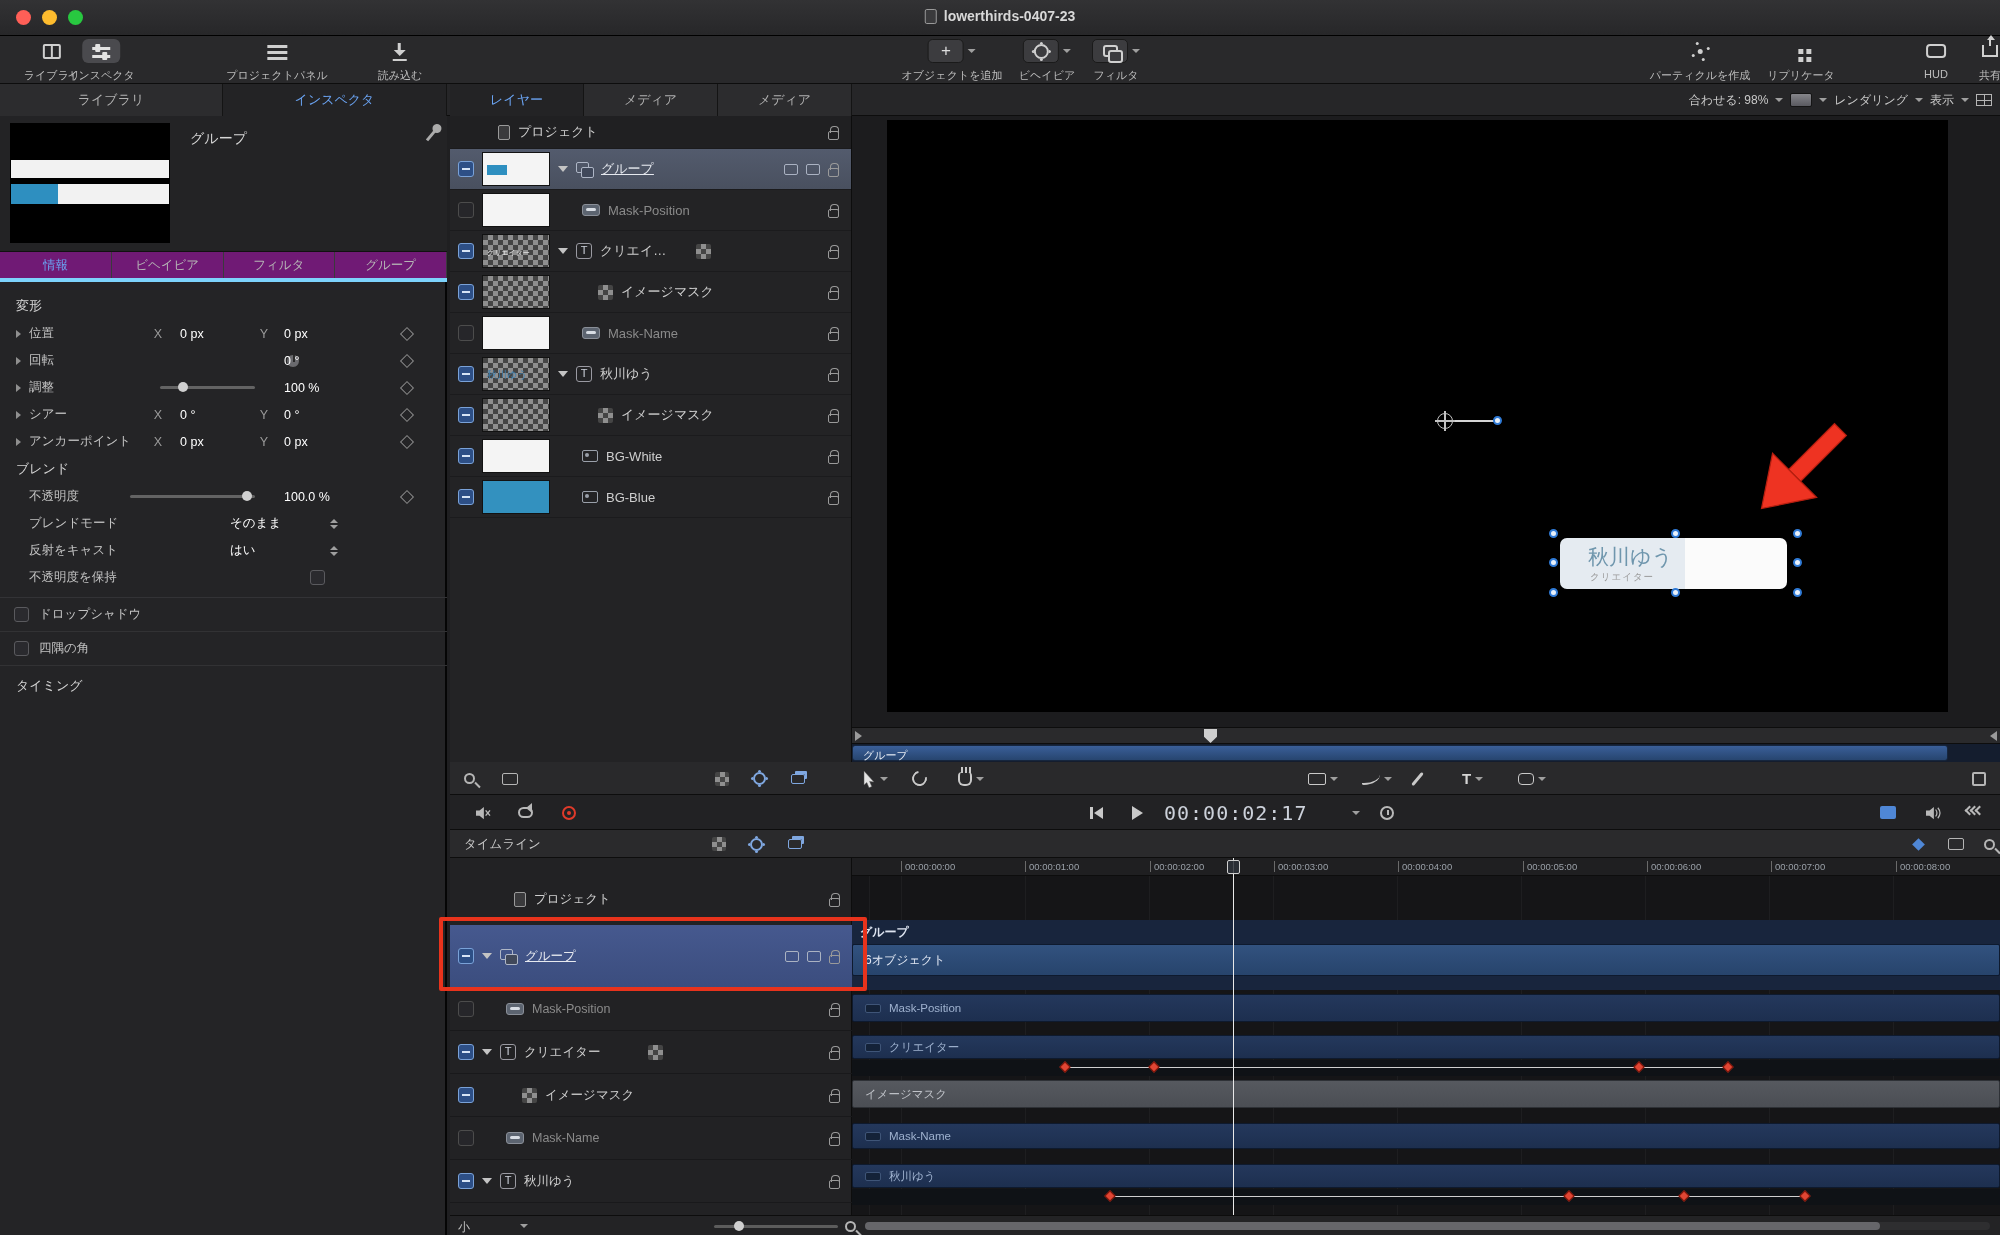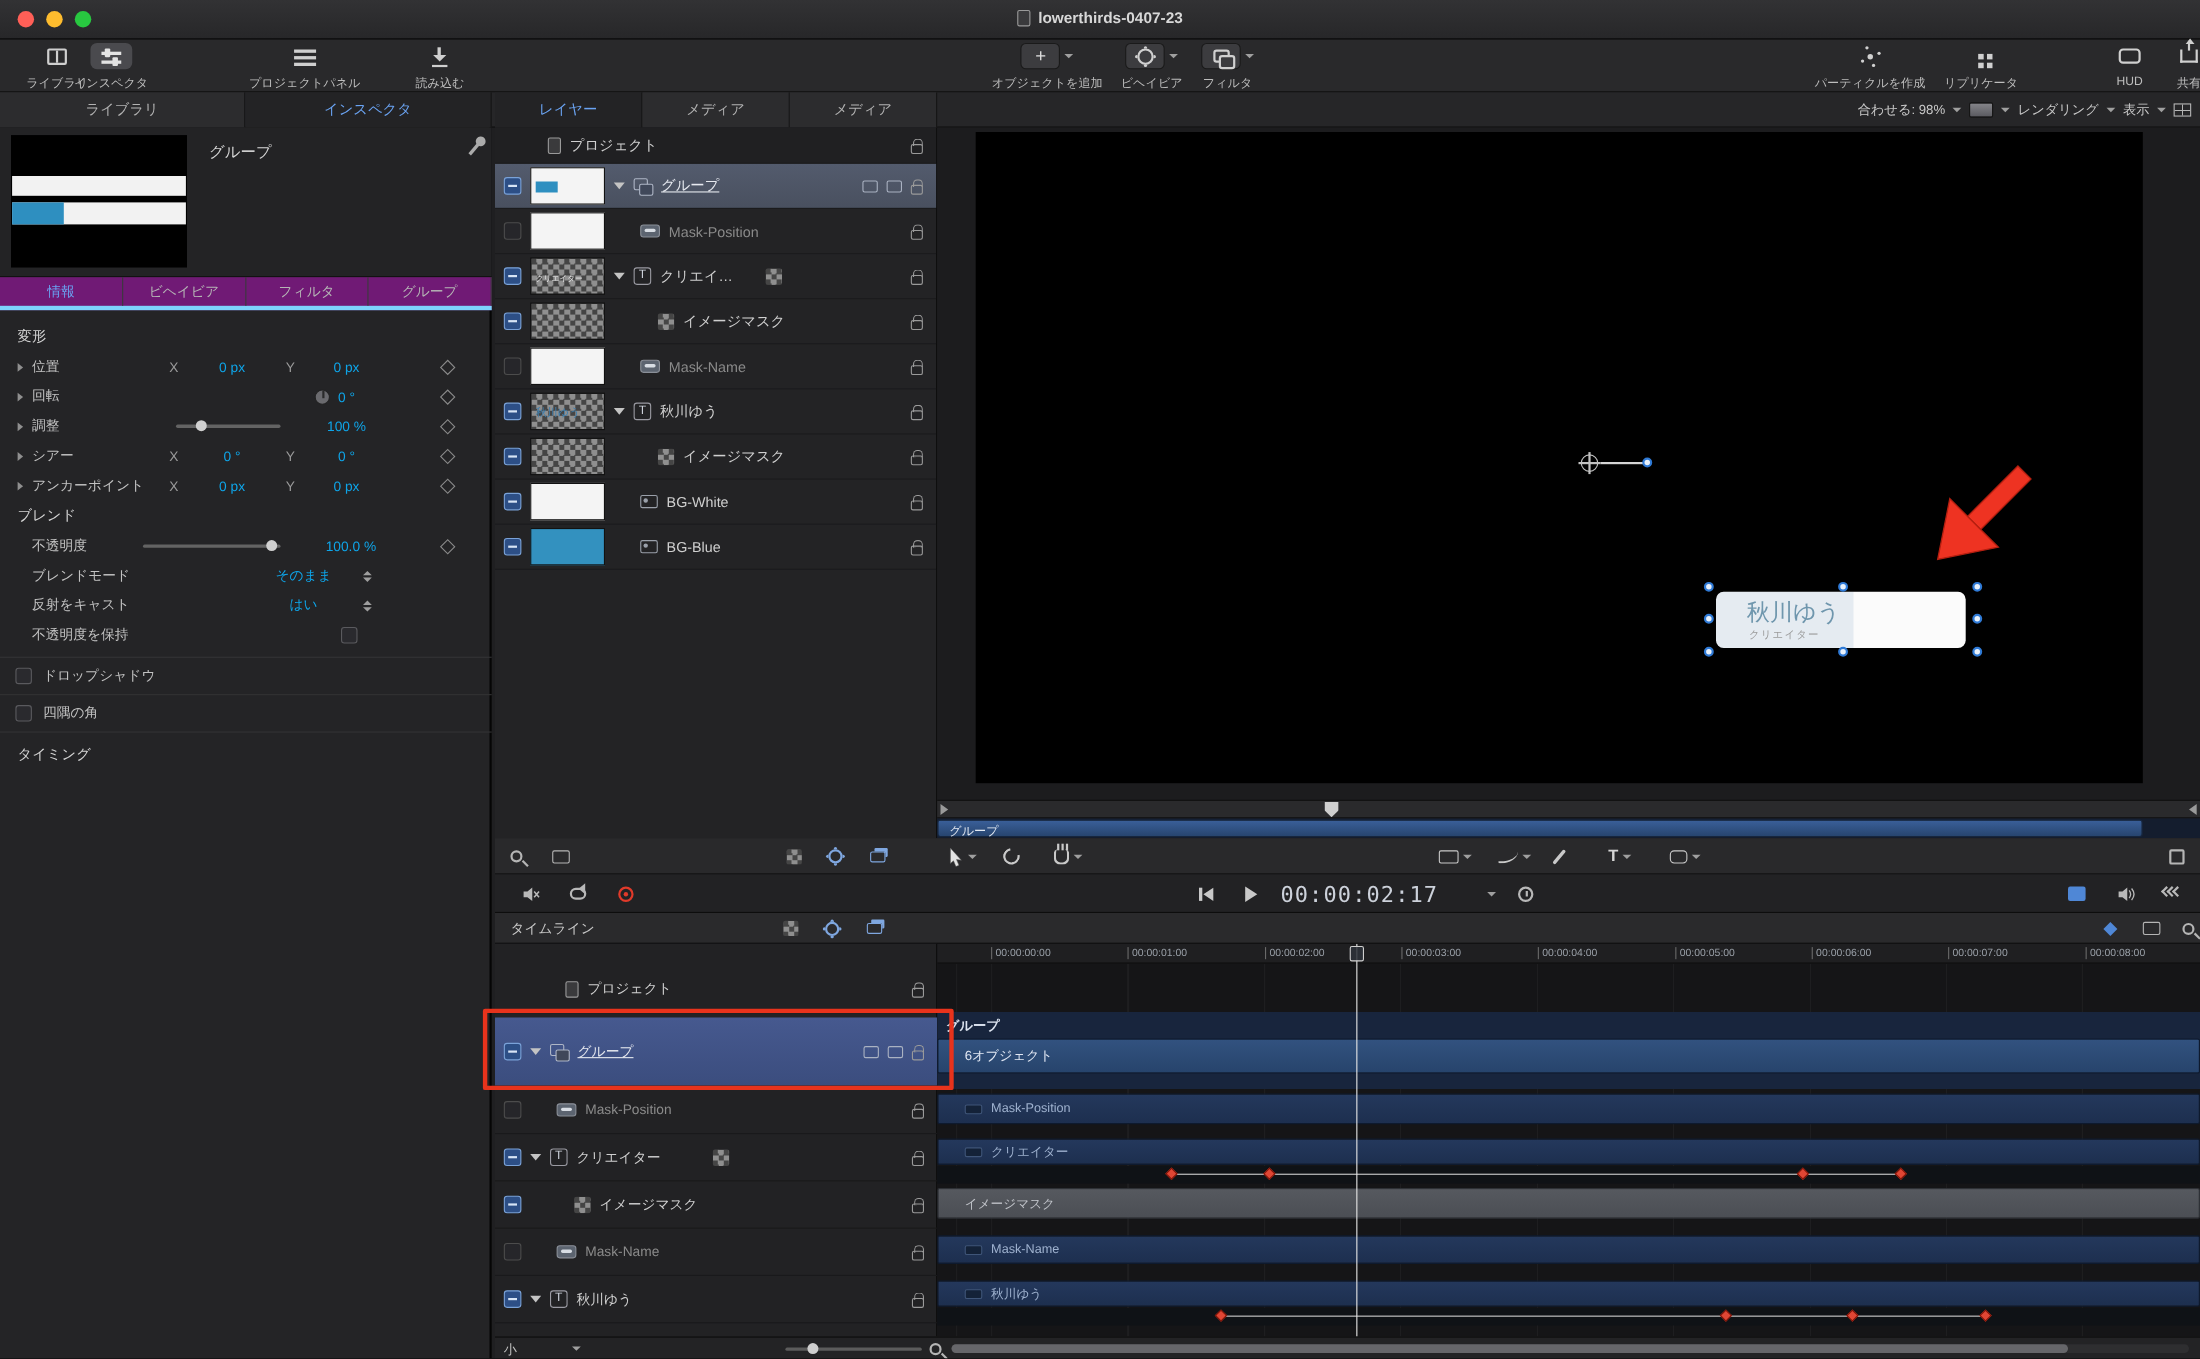--- a/index.html
+++ b/index.html
@@ -66,21 +66,21 @@
   .pin::after{content:"";position:absolute;left:-3px;top:-6px;width:9px;height:9px;border-radius:50%;background:#ababab}
   .subtabs{position:absolute;left:0;top:136px;width:447px;height:30px;display:flex;background:#701a75;border-bottom:4px solid #7dd3fc}
   .subtab{flex:1;display:flex;align-items:center;justify-content:center;font-size:12.5px;color:#b5b5b5;border-right:1px solid #3a3a3c}
   .subtab.active{color:#6aa3f2}
   .props{position:absolute;left:0;top:176px;width:447px}
   .phead{height:28px;display:flex;align-items:center;padding-left:16px;color:#d4d4d4;font-size:13px}
   .prow{height:27px;display:flex;align-items:center;padding-left:16px;position:relative;font-size:12.5px}
   .tri-r{width:0;height:0;border-top:4px solid transparent;border-bottom:4px solid transparent;border-left:5px solid #8f8f8f;margin-right:8px;flex:none}
   .plabel{color:#c2c2c2}
   .pax{position:absolute;width:20px;text-align:center;color:#9a9a9a}
-  .pval{position:absolute;text-align:center;color:#0ea5e9}
+  .pval{position:absolute;text-align:left;color:#ffffff}
   .pdia{position:absolute;left:402px;width:10px;height:10px;border:1.5px solid #8a8a8a;transform:rotate(45deg)}
   .sld{position:absolute;height:3px;background:#636363;border-radius:2px}
   .sld i{position:absolute;top:-4px;width:10px;height:10px;border-radius:50%;background:#d0d0d0}
   .dial{position:absolute;left:286px;width:14px;height:14px;border-radius:50%;background:#6a6a6e;border:1px solid #222}
   .dial::after{content:"";position:absolute;left:6px;top:0;width:2px;height:7px;background:#2a2a2a}
   .stepper{position:absolute;left:330px;display:flex;flex-direction:column;gap:2px}
   .stepper b{width:0;height:0;border-left:4px solid transparent;border-right:4px solid transparent}
   .stepper .up{border-bottom:4px solid #9f9f9f}.stepper .dn{border-top:4px solid #9f9f9f}
   .cbx{width:15px;height:15px;border-radius:3px;border:1px solid #5a5a5e;background:#2a2a2e;flex:none}
   .sepline{height:1px;background:#333336;margin:6px 0 0 0}
@@ -187,21 +187,21 @@
   .tllist{left:450px;top:858px;width:402px;height:357px;background:#222224;border-right:1px solid #0d0d0d}
   .tlrow{position:absolute;left:0;width:402px;display:flex;align-items:center;gap:8px;padding:0 12px 0 8px;border-bottom:1px solid #19191b}
   .tlrow.sel{background:linear-gradient(#46598f,#3b4d7e)}
   .rowlabel{white-space:nowrap;color:#cfcfcf;font-size:12.5px}
   .tracks{left:852px;top:858px;width:1148px;height:357px;background:#151517;overflow:hidden}
   .ruler{position:absolute;left:0;top:0;width:1148px;height:18px;background:#1f1f21;border-bottom:1px solid #0d0d0d}
   .tick{position:absolute;top:3px;font-size:9.5px;color:#9aa0a8;border-left:1px solid #6a6a6a;padding-left:3px;white-space:nowrap}
   .gridlines{position:absolute;left:0;top:18px;width:1148px;height:339px;background:repeating-linear-gradient(90deg,rgba(255,255,255,.04) 0 1px,transparent 1px 124px);background-position:49px 0}
   .trackrow{position:absolute;left:0;width:1148px}
   .twash{position:absolute;left:0;top:0;width:1148px;height:100%;background:#18253d}
-  .tbar{position:absolute;left:0;width:1148px;border-radius:2px;background:linear-gradient(#24385c,#1d2f4f);border:1px solid #0e1a2e;display:flex;align-items:center;gap:8px;padding:0 24px;font-size:11.5px;color:#9fb2cf}
+  .tbar{position:absolute;left:0;width:1148px;border-radius:2px;background:linear-gradient(#24385c,#1d2f4f);border:1px solid #0e1a2e;display:flex;align-items:center;gap:8px;padding:0 12px;font-size:11.5px;color:#9fb2cf}
   .tbar.gray{background:linear-gradient(#56595f,#4b4e54);border-color:#2e3136;color:#c0c3c9}
   .tbar.group{background:linear-gradient(#32527f,#27446c);border-color:#142档}
   .chip{width:16px;height:9px;background:#142238;border:1px solid #3f5578;border-radius:2px;flex:none}
   .kfstrip{position:absolute;left:0;width:1148px;height:16px;background:#0f1216}
   .kfline{position:absolute;height:1px;background:#cfcfcf}
   .kf{position:absolute;width:8px;height:8px;background:#e04634;border:1px solid #7e1408;transform:rotate(45deg)}
   .playline{position:absolute;top:0;width:1px;height:357px;background:#e8e8e8;z-index:20}
   .phbox{position:absolute;top:2px;width:13px;height:14px;border:1px solid #cfcfcf;border-radius:2px;background:rgba(46,50,58,.85);z-index:21}
   .tlfooter{left:450px;top:1215px;width:1550px;height:20px;background:#232325;border-top:1px solid #0d0d0d}
   .zoomtrack{position:absolute;left:264px;top:9px;width:124px;height:3px;background:#5c5c5c;border-radius:2px}

